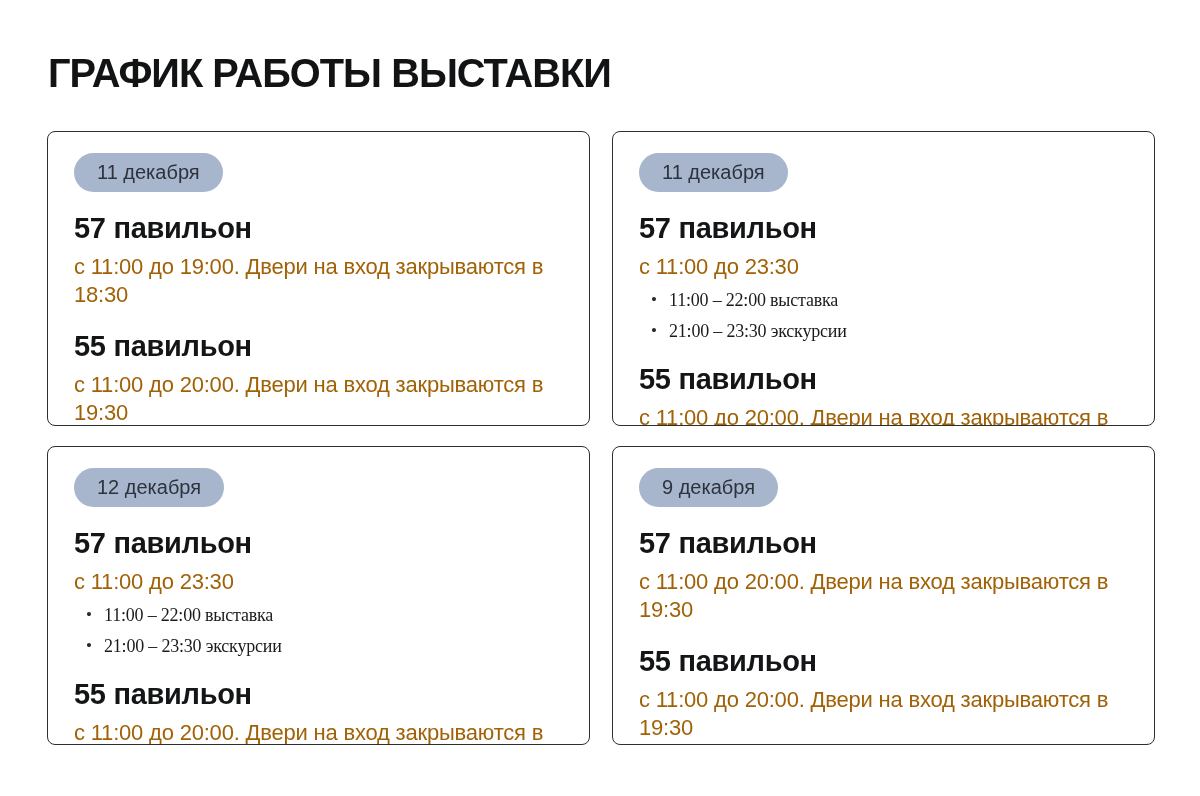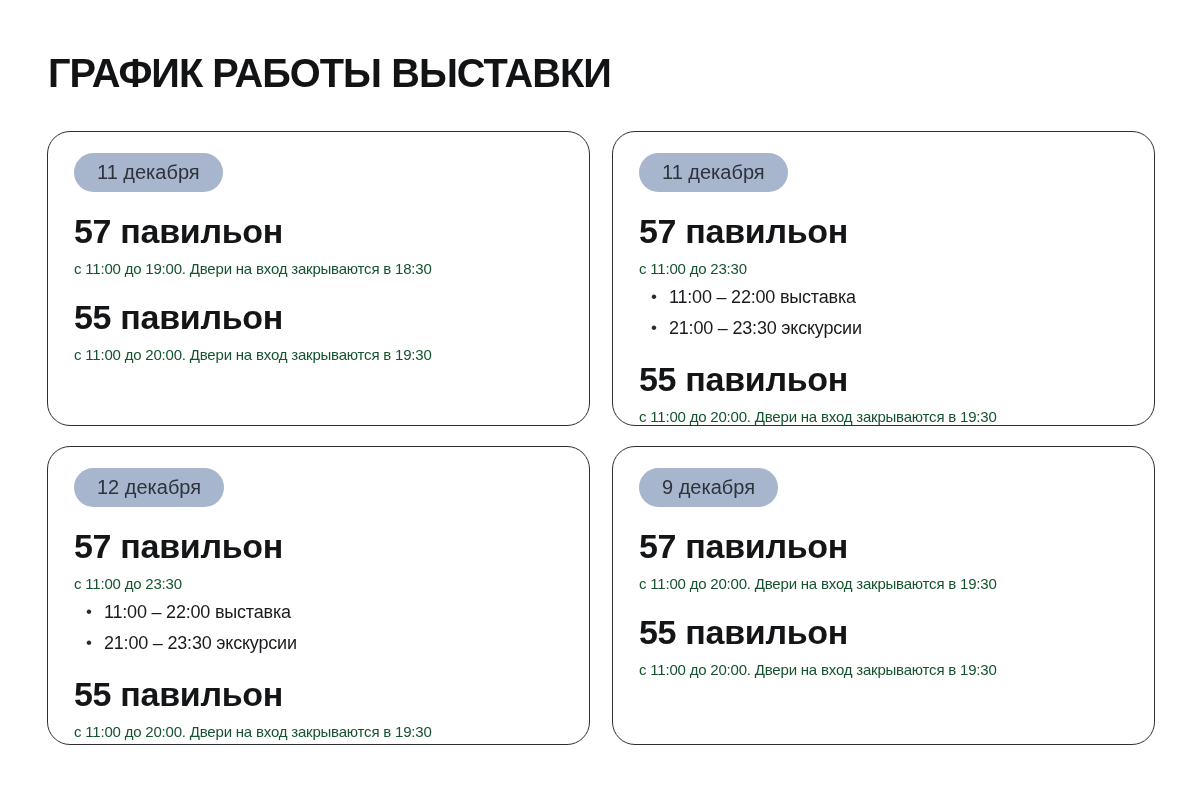--- a/index.html
+++ b/index.html
@@ -28,65 +28,66 @@
     display: grid;
     grid-template-columns: 543px 543px;
     grid-template-rows: 295px 299px;
     column-gap: 22px;
     row-gap: 20px;
   }
 
   .card {
     background: #ffffff;
     border: 1.5px solid #2e2f31;
-    border-radius: 23px;
+    border-radius: 8px;
     padding: 21px 26px;
     overflow: hidden;
   }
 
   .badge {
     display: inline-block;
     background: #a7b6cd;
     color: #2d333d;
     font-size: 20px;
     line-height: 1;
     padding: 9px 23px 10px;
     border-radius: 999px;
   }
 
   .pav-title {
-    font-size: 34px;
+    font-size: 29px;
     font-weight: 700;
     color: #141517;
     margin-top: 19px;
     line-height: 1.2;
     letter-spacing: -0.3px;
   }
 
   .pav-hours {
-    font-size: 15px;
-    color: #14532d;
+    font-size: 22px;
+    color: #a16207;
     margin-top: 7px;
     line-height: 1.3;
     letter-spacing: -0.2px;
   }
 
   ul.bullets {
     margin: 8px 0 0 0;
     padding-left 0;
     list-style: none;
   }
   ul.bullets li {
     font-size: 18px;
     color: #1a1b1e;
     line-height: 1.3;
     padding-left: 30px;
     position: relative;
     margin-top: 7px;
     letter-spacing: -0.2px;
+    font-family: Liberation Serif, serif;
   }
   ul.bullets li::before {
     content: "•";
     position: absolute;
     left: 12px;
     top: 0;
     color: #2a2b2e;
     font-size: 17px;
   }
 </style>

